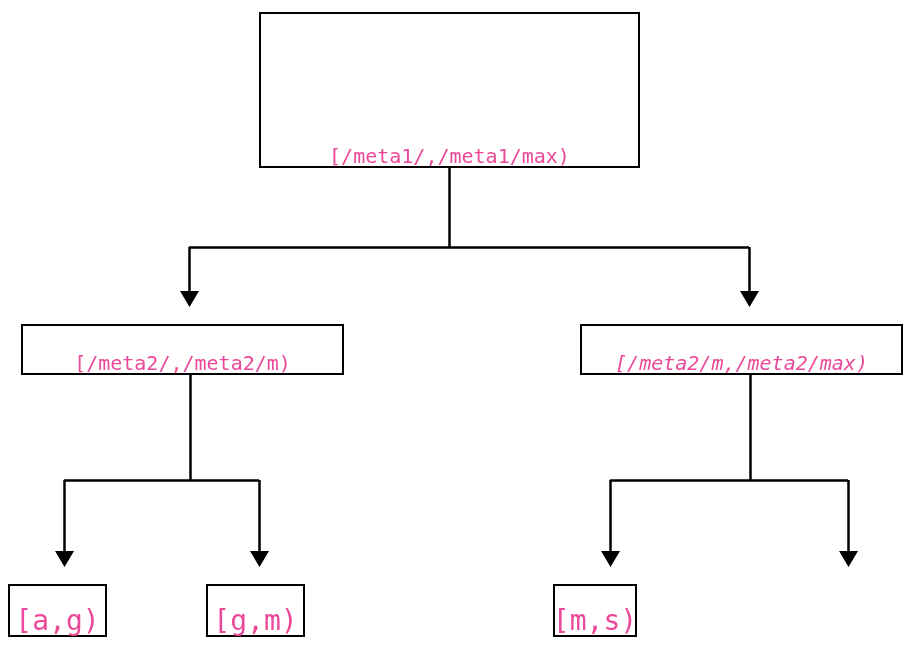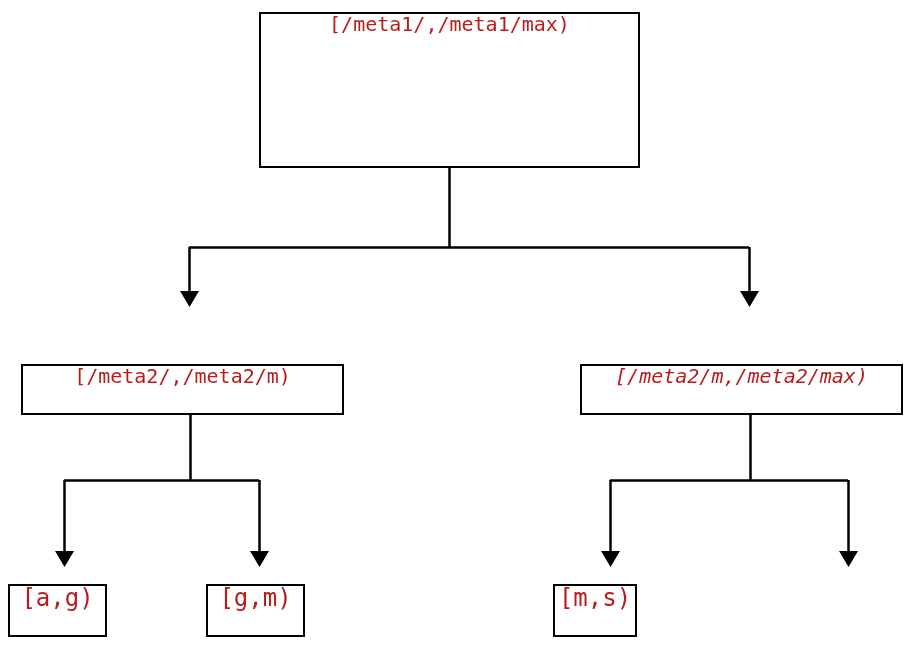--- a/index.html
+++ b/index.html
@@ -22,39 +22,38 @@
     width: 912px;
     height: 652px;
     pointer-events: none;
   }
   .node {
     position: absolute;
     box-sizing: border-box;
     border: 2px solid #000000;
     background: #ffffff;
     display: flex;
-    align-items: flex-start;
+    align-items: flex-end;
     justify-content: center;
-    color: #b91c1c;
+    color: #ec4899;
     white-space: pre;
   }
   .node-label {
     display: block;
     line-height: 1;
     letter-spacing: 0px;
   }
   .root-node {
     font-size: 20px;
   }
   .mid-node {
     font-size: 20px;
-    margin-top: 40px;
   }
   .leaf-node {
-    font-size: 24px;
+    font-size: 28px;
   }
 </style>
 </head>
 <body>
 
 <div id="canvas">
 
   <svg class="edges" viewBox="0 0 912 652" width="912" height="652" xmlns="http://www.w3.org/2000/svg">
 
     <path d="M 449.5 168 L 449.5 247.5" stroke="#000000" stroke-width="2.5" fill="none"></path>

